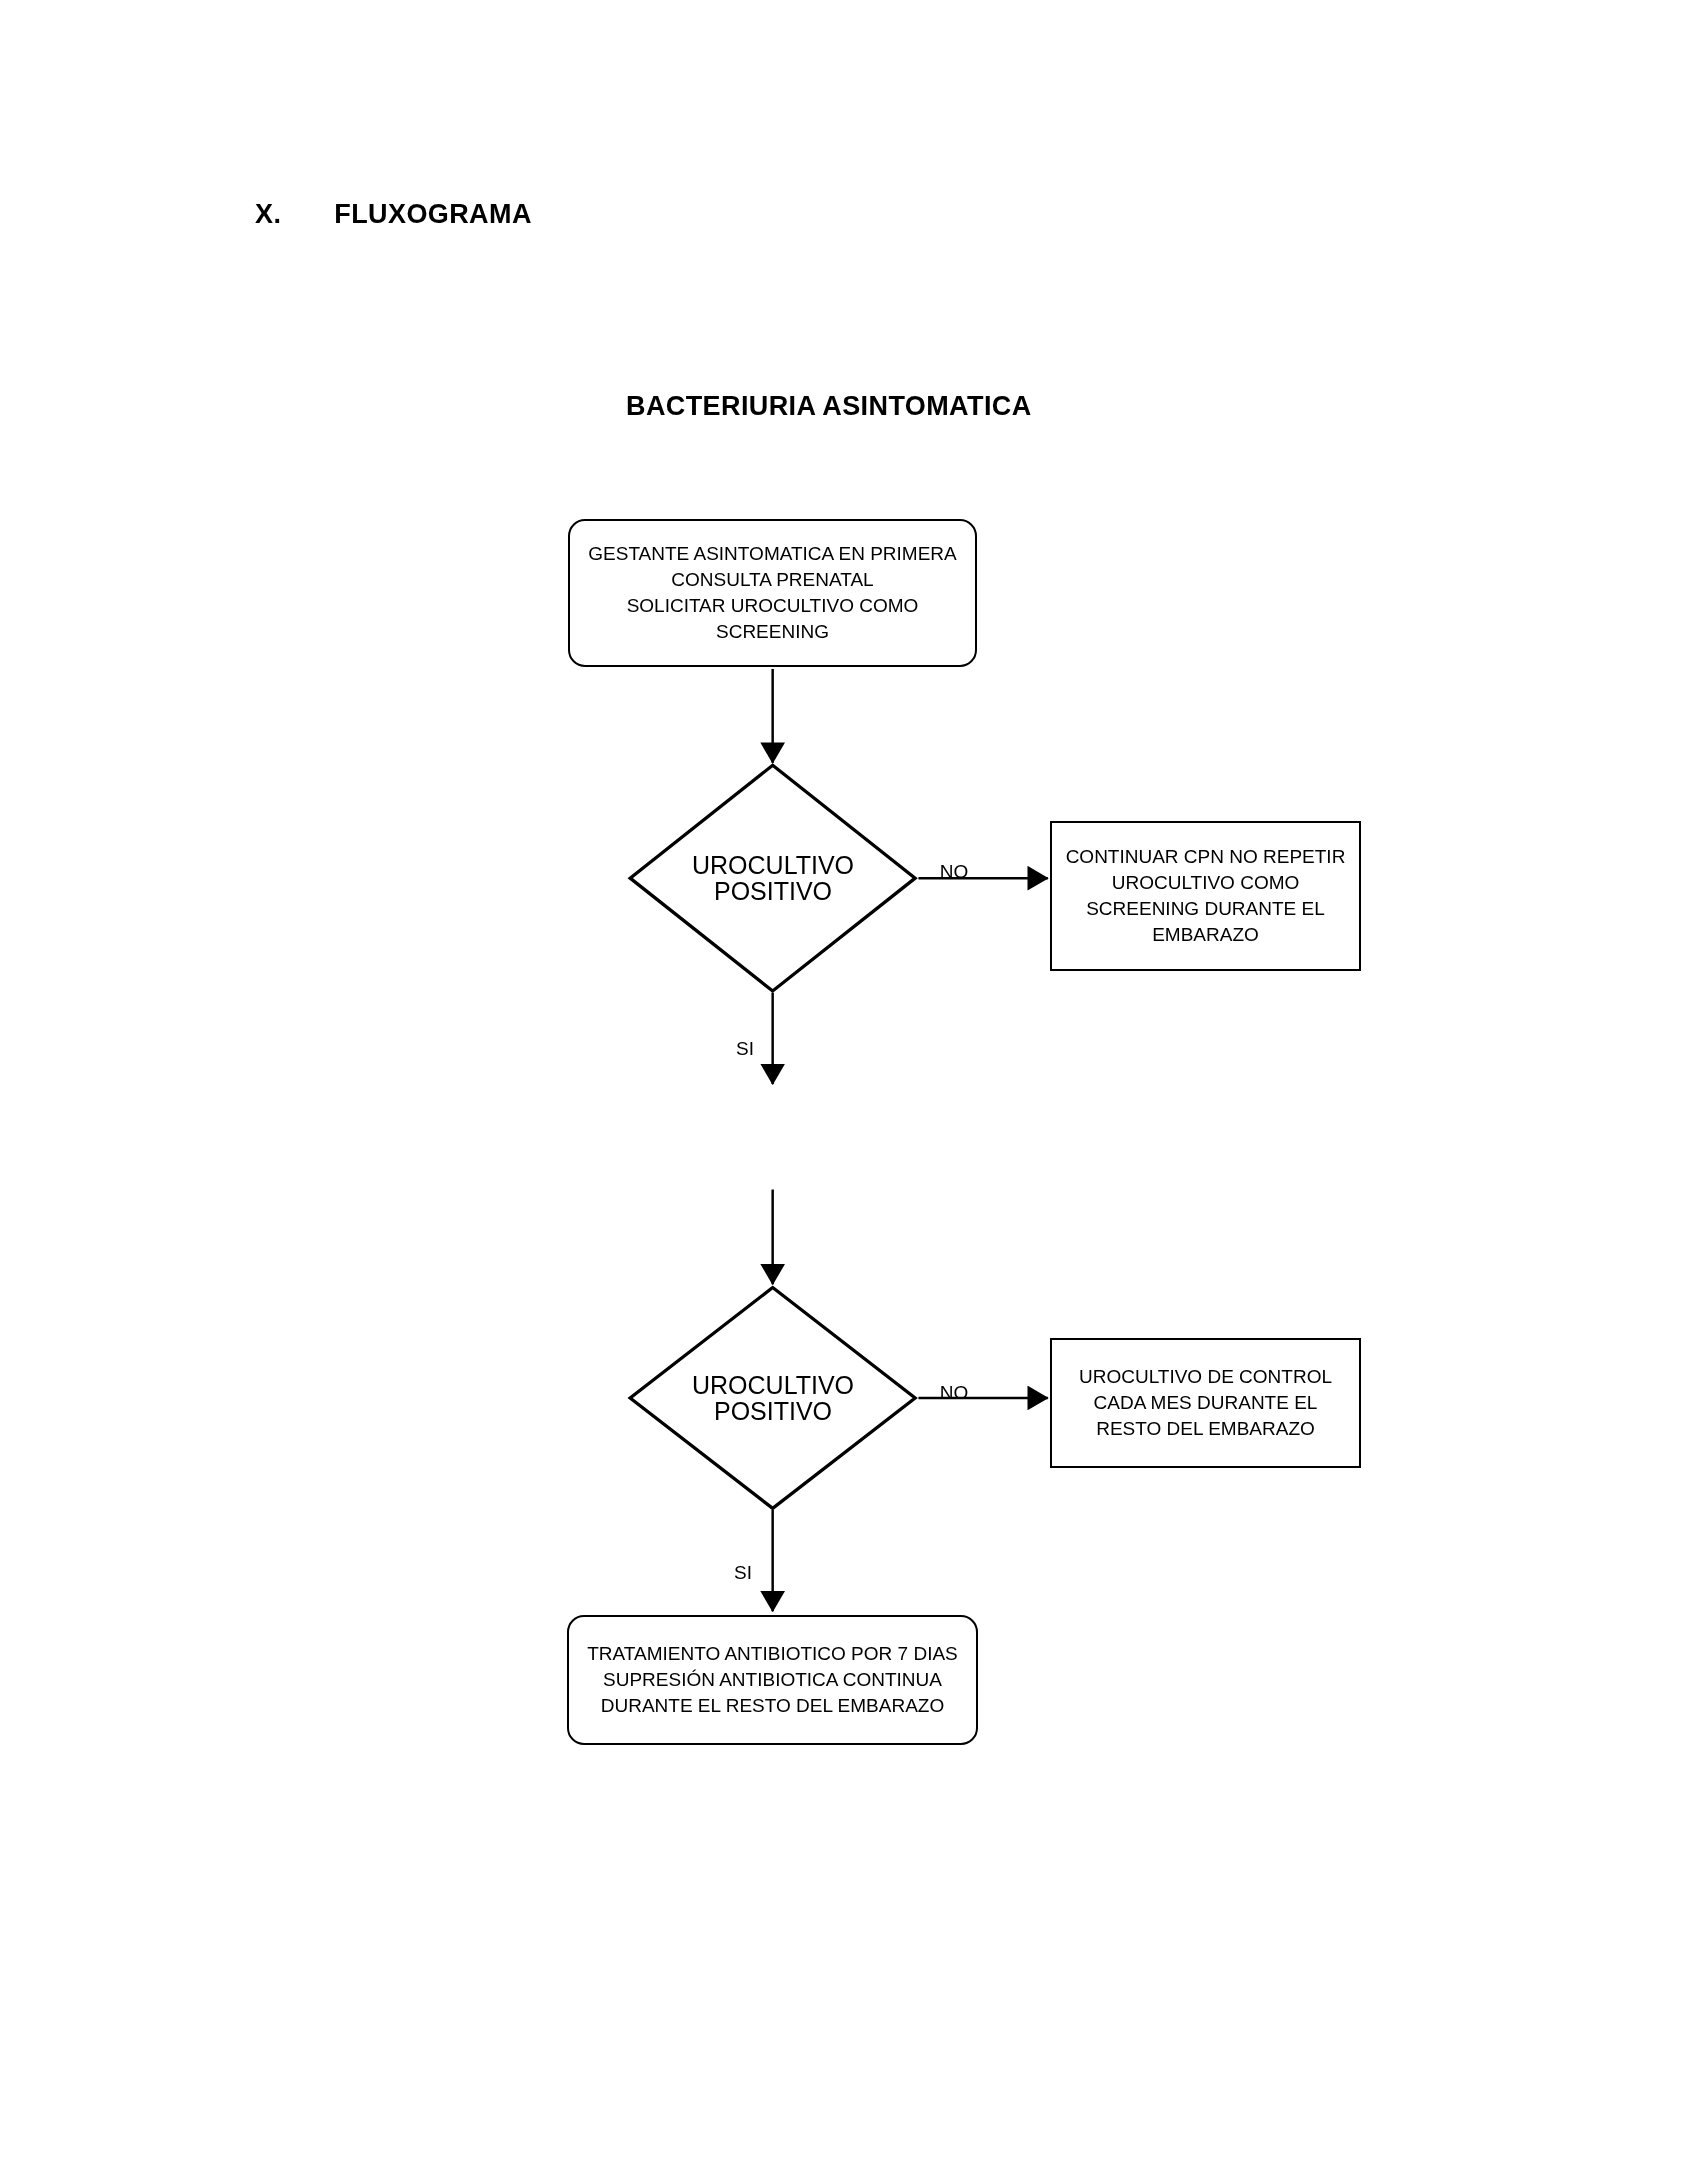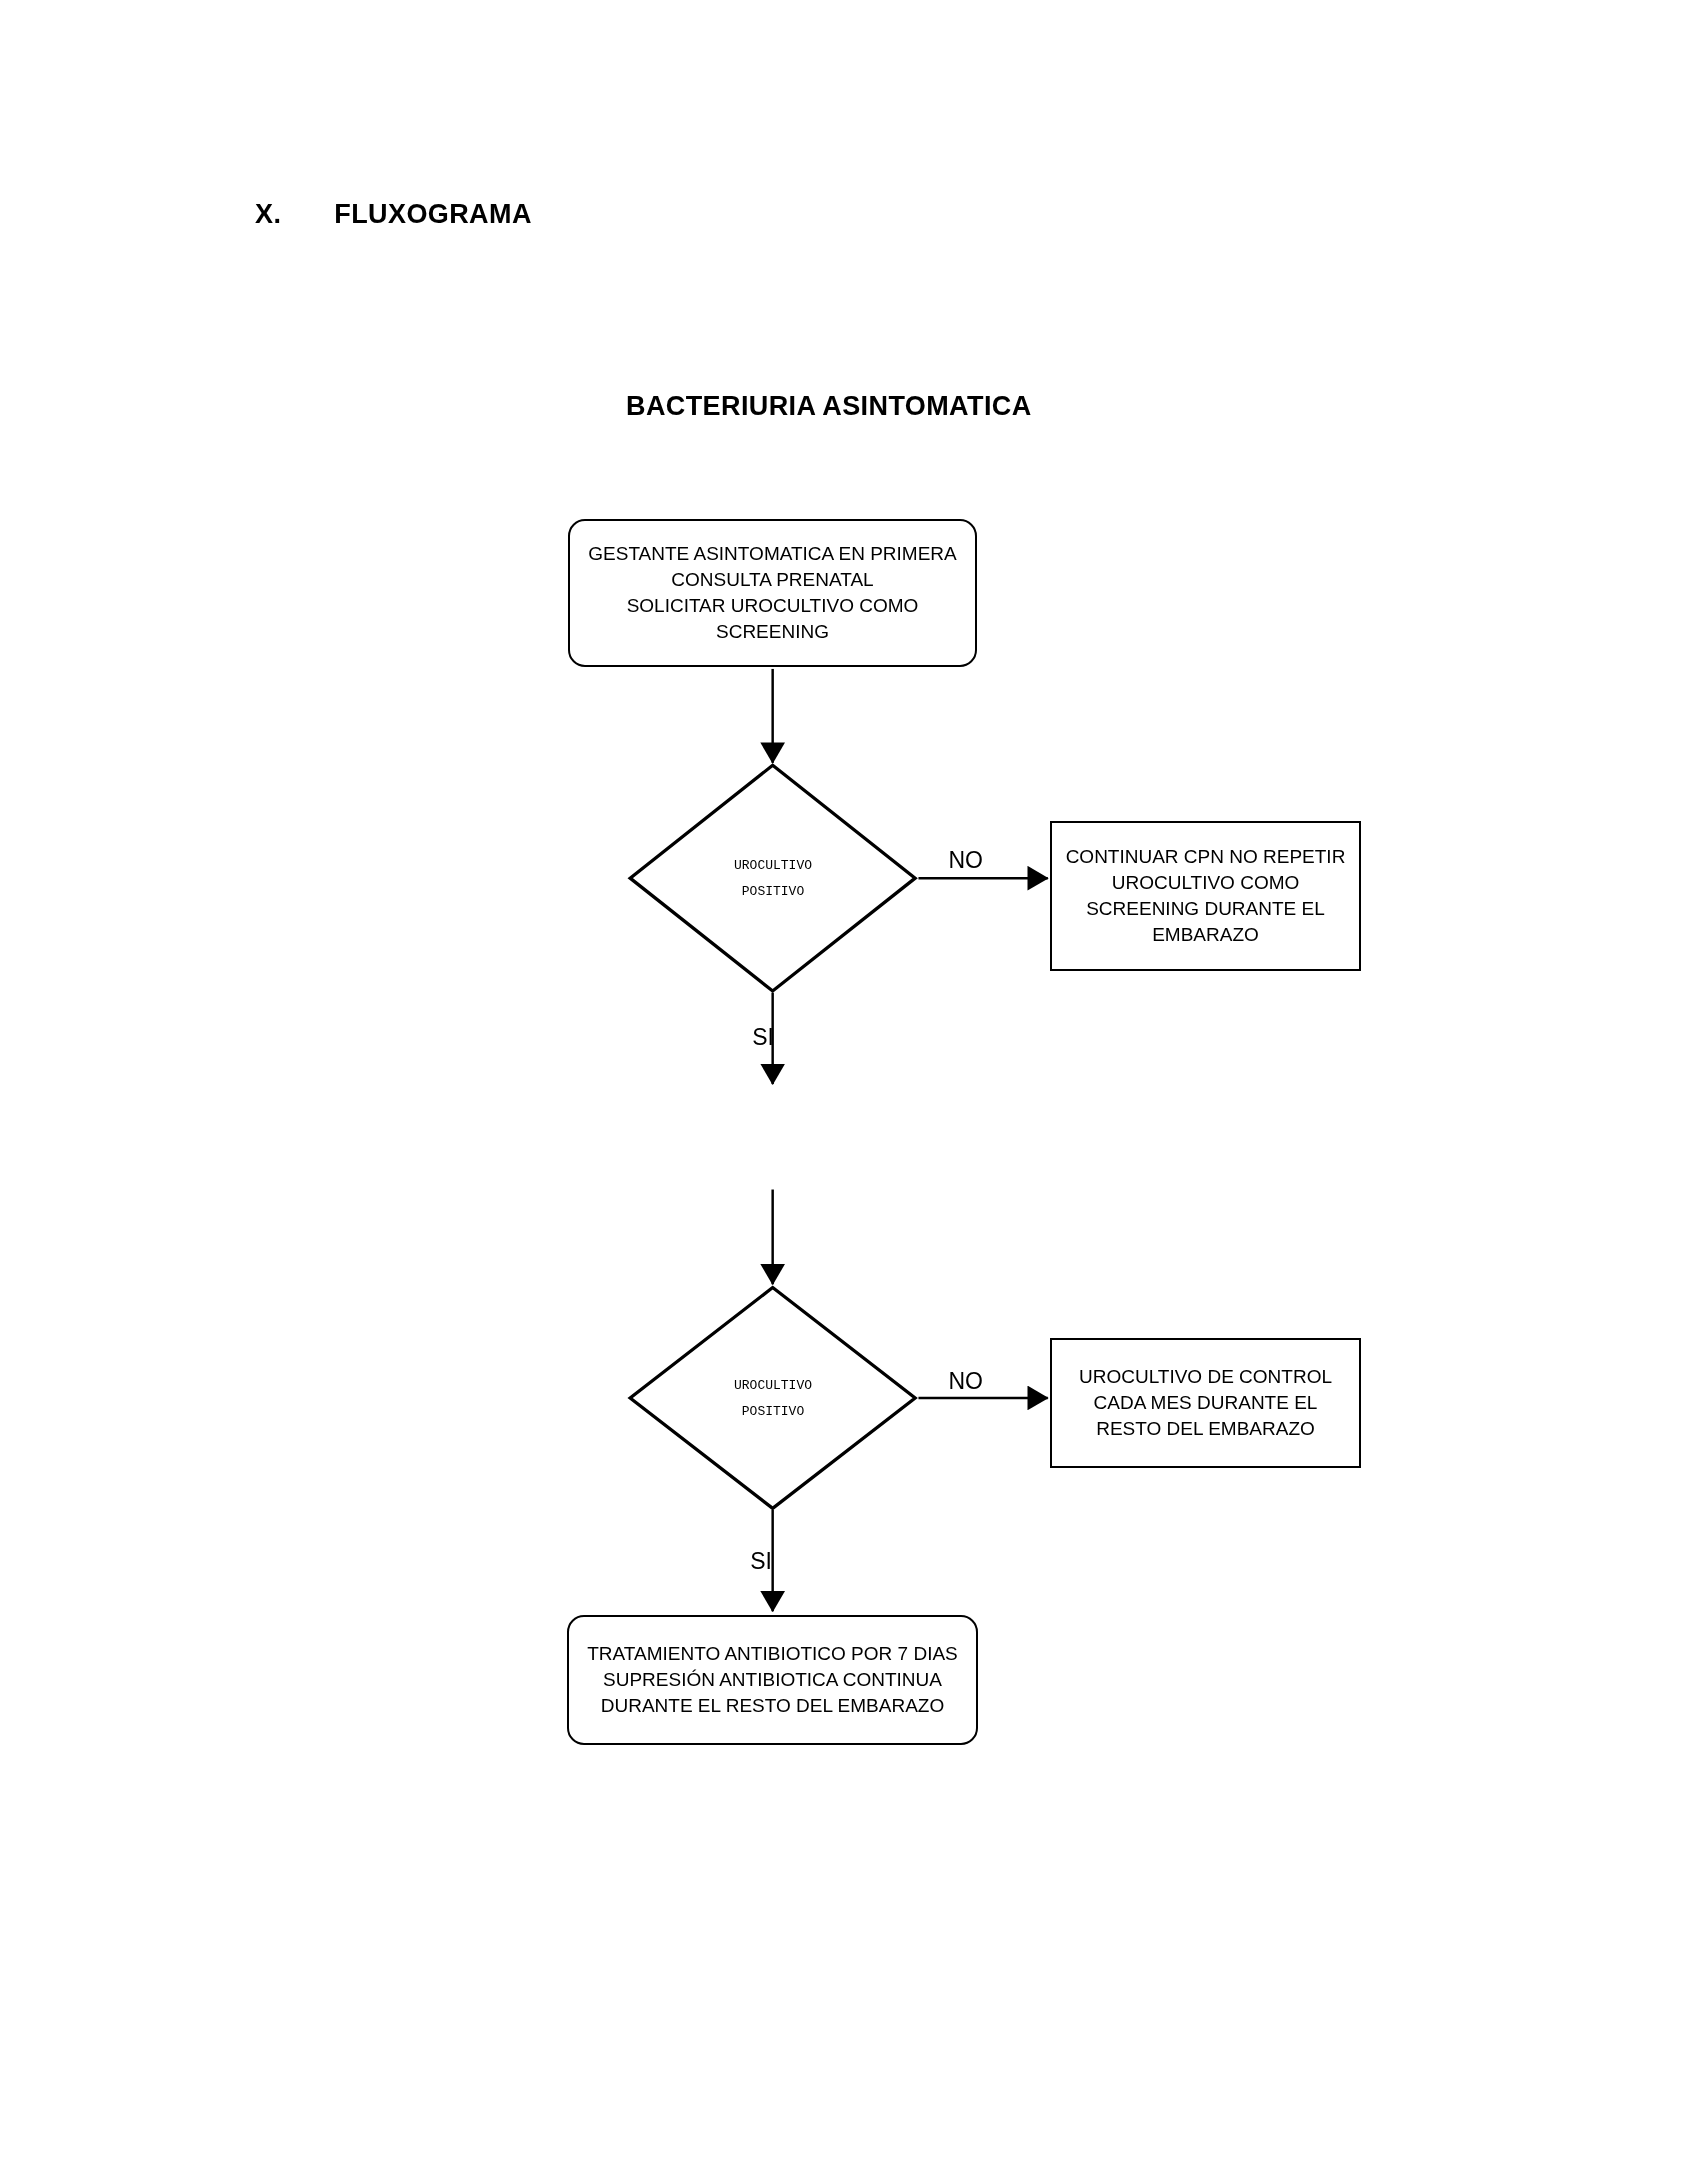--- a/index.html
+++ b/index.html
@@ -62,33 +62,33 @@
   .no-box-1      { left: 1050px; top: 821px;  width: 311px; height: 150px; }
   .process-box-1 { left: 618px;  top: 1088px; width: 309px; height: 101px; }
   .no-box-2      { left: 1050px; top: 1338px; width: 311px; height: 130px; }
   .end-node      { left: 567px;  top: 1615px; width: 411px; height: 130px; }
 
   .diamond-label {
     position: absolute;
     width: 206px;
     text-align: center;
     white-space: pre-line;
-    font-size: 13px;
+    font-size: 25px;
     line-height: 25.5px;
-    font-family: Liberation Mono, monospace;
   }
   .diamond-label-1 { left: 670px; top: 853px; }
   .diamond-label-2 { left: 670px; top: 1373px; }
 
   .edge-label {
     position: absolute;
     width: 58px;
-    text-align: right;
-    font-size: 23px;
+    text-align: center;
+    font-size: 19px;
     line-height: 21.4px;
+    margin-top: 11px;
   }
   .edge-no-1 { left: 925px; top: 850px; }
   .edge-si-1 { left: 716px;  top: 1027px; }
   .edge-no-2 { left: 925px; top: 1371px; }
   .edge-si-2 { left: 714px;  top: 1551px; }
 
   .connector { stroke: var(--ink); stroke-width: 3px; fill: none; }
   .shape     { stroke: var(--ink); stroke-width: 4px; fill: var(--paper); }
 </style>
 </head>

